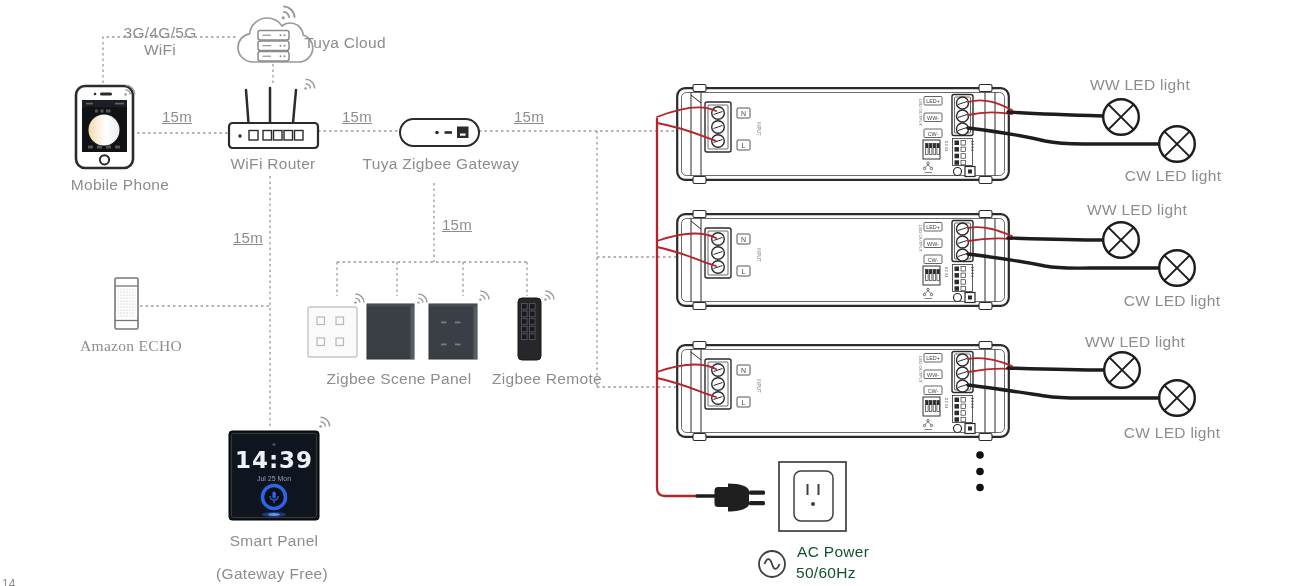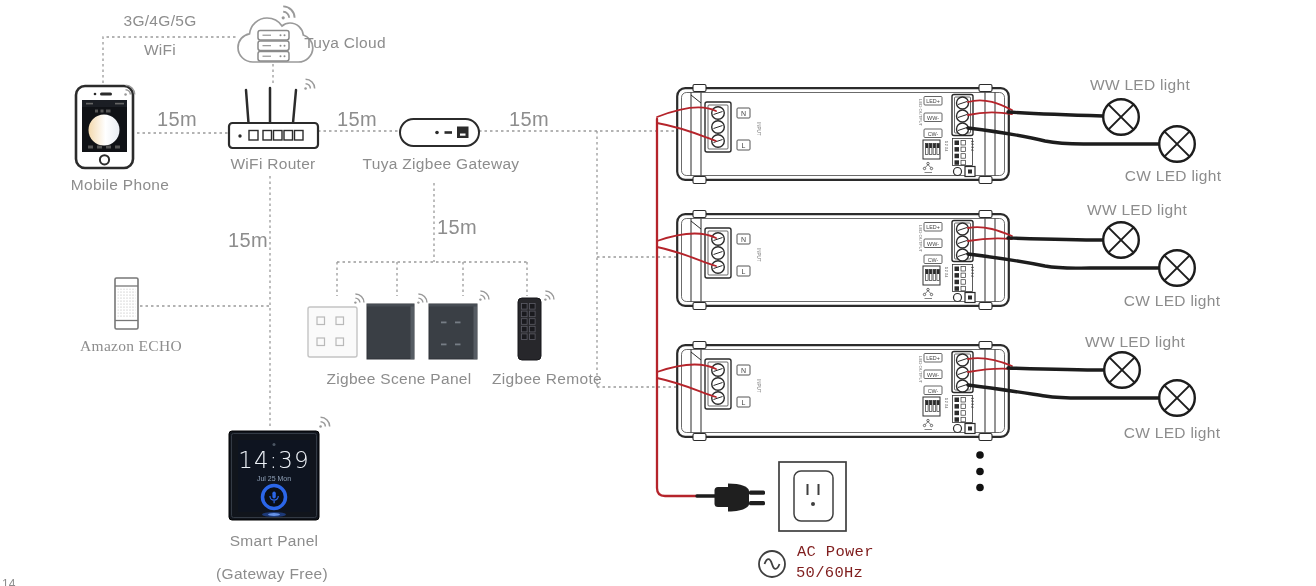--- a/index.html
+++ b/index.html
@@ -2,22 +2,22 @@
 <html><head>
 <meta charset="utf-8">
 <style>
   html,body{margin:0;padding:0;background:#fff;}
   .canvas{position:relative;width:1316px;height:586px;background:#fff;overflow:hidden;
           font-family:"Liberation Sans",sans-serif;}
   .canvas svg{position:absolute;left:0;top:0;}
   .lbl{position:absolute;color:#8d8d8d;font-size:15.5px;letter-spacing:.3px;
        white-space:nowrap;transform:translateX(-50%);font-weight:400;}
   .lbl-left{transform:none;}
-  .dist{font-size:20px;}
-  .dark{color:#7f1d1d;font-family:Liberation Mono, monospace;}
+  .dist{font-size:15px;text-decoration:underline;}
+  .dark{color:#14532d;}
   .sp-time{position:absolute;color:#eef2f8;font-size:23px;font-weight:300;letter-spacing:1px;
            transform:translateX(-50%);font-family:"DejaVu Sans",sans-serif;}
   .sp-date{position:absolute;color:#8fa0b6;font-size:7px;transform:translateX(-50%);}
   .corner{position:absolute;color:#8d8d8d;font-size:12px;}
 </style>
 </head>
 <body>
 
 <div class="canvas">
 
@@ -324,21 +324,21 @@
   <use href="#wifi" x="123" y="81" width="16" height="16"></use>
   <use href="#wifi" x="280" y="1" width="20" height="20"></use>
   <use href="#wifi" x="303" y="75" width="16" height="16"></use>
   <use href="#wifi" x="353" y="290" width="15" height="15"></use>
   <use href="#wifi" x="416" y="290" width="15" height="15"></use>
   <use href="#wifi" x="478" y="287" width="15" height="15"></use>
   <use href="#wifi" x="543" y="287" width="15" height="15"></use>
   <use href="#wifi" x="318" y="413" width="16" height="16"></use>
 </svg>
 
-<div class="lbl" style="left:160px;top:12px;text-align:center;">3G/4G/5G</div>
+<div class="lbl" style="left:160px;top:24px;text-align:center;">3G/4G/5G</div>
 <div class="lbl" style="left:160px;top:41px;">WiFi</div>
 <div class="lbl" style="left:345px;top:34px;">Tuya Cloud</div>
 <div class="lbl" style="left:120px;top:176px;">Mobile Phone</div>
 <div class="lbl" style="left:273px;top:155px;">WiFi Router</div>
 <div class="lbl" style="left:441px;top:155px;">Tuya Zigbee Gateway</div>
 <div class="lbl dist" style="left:177px;top:108px;">15m</div>
 <div class="lbl dist" style="left:357px;top:108px;">15m</div>
 <div class="lbl dist" style="left:529px;top:108px;">15m</div>
 <div class="lbl dist" style="left:457px;top:216px;">15m</div>
 <div class="lbl dist" style="left:248px;top:229px;">15m</div>
@@ -348,17 +348,17 @@
 <div class="lbl" style="left:274px;top:532px;">Smart Panel</div>
 <div class="lbl" style="left:272px;top:554px;margin-top:11px;">(Gateway Free)</div>
 <div class="lbl" style="left:1140px;top:76px;">WW LED light</div>
 <div class="lbl" style="left:1173px;top:167px;">CW LED light</div>
 <div class="lbl" style="left:1137px;top:201px;">WW LED light</div>
 <div class="lbl" style="left:1172px;top:292px;">CW LED light</div>
 <div class="lbl" style="left:1135px;top:333px;">WW LED light</div>
 <div class="lbl" style="left:1172px;top:424px;">CW LED light</div>
 <div class="lbl lbl-left dark" style="left:797px;top:543px;">AC Power</div>
 <div class="lbl lbl-left dark" style="left:796px;top:564px;">50/60Hz</div>
-<div class="sp-time" style="left:274px;top:447px;">14:39</div>
+<div class="sp-time" style="left:274px;top:447px;font-weight:bold;">14:39</div>
 <div class="sp-date" style="left:274px;top:475px;">Jul 25 Mon</div>
 <div class="corner" style="left:2px;top:577px;">14</div>
 
 </div>
 
 </body></html>

